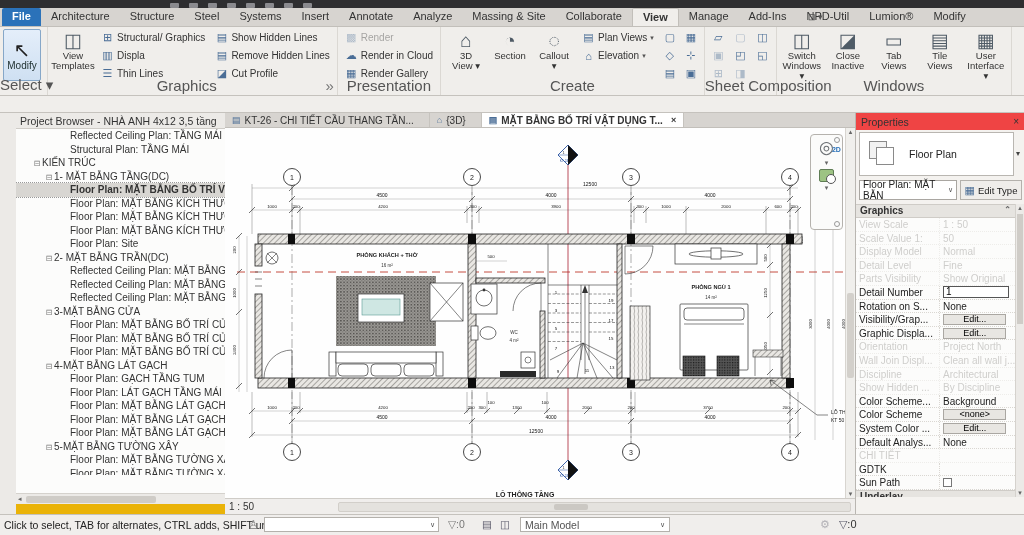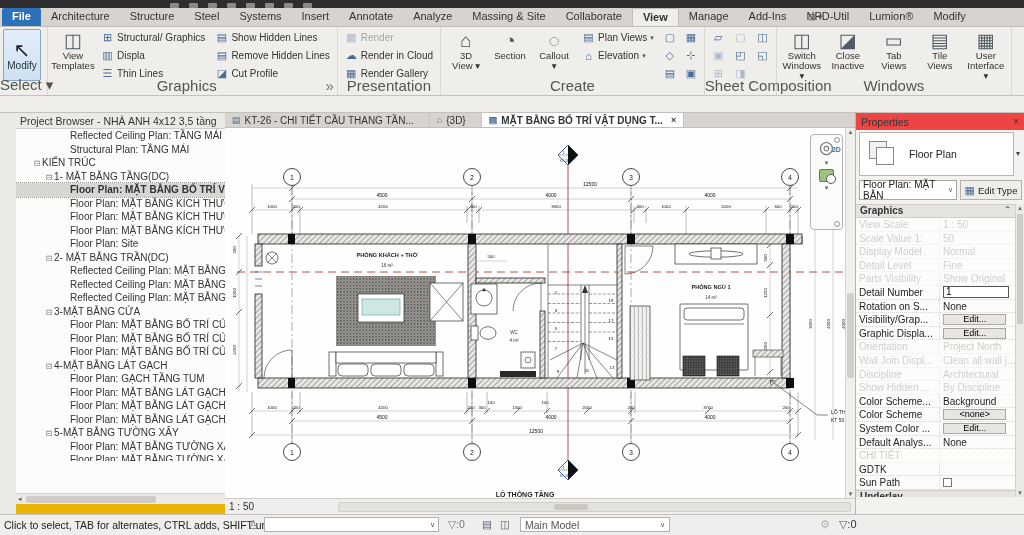--- a/index.html
+++ b/index.html
@@ -422,20 +422,21 @@
           <div class="trow lvl2"><span class="tw">⊟</span><span>2- MẶT BẰNG TRẦN(DC)</span></div>
           <div class="trow lvl3"><span class="tw"></span><span>Reflected Ceiling Plan: MẶT BẰNG TR</span></div>
           <div class="trow lvl3"><span class="tw"></span><span>Reflected Ceiling Plan: MẶT BẰNG TR</span></div>
           <div class="trow lvl3"><span class="tw"></span><span>Reflected Ceiling Plan: MẶT BẰNG TR</span></div>
           <div class="trow lvl2"><span class="tw">⊟</span><span>3-MẶT BẰNG CỬA</span></div>
           <div class="trow lvl3"><span class="tw"></span><span>Floor Plan: MẶT BẰNG BỐ TRÍ CỬA S</span></div>
           <div class="trow lvl3"><span class="tw"></span><span>Floor Plan: MẶT BẰNG BỐ TRÍ CỬA S</span></div>
           <div class="trow lvl3"><span class="tw"></span><span>Floor Plan: MẶT BẰNG BỐ TRÍ CỬA S</span></div>
           <div class="trow lvl2"><span class="tw">⊟</span><span>4-MẶT BẰNG LÁT GẠCH</span></div>
           <div class="trow lvl3"><span class="tw"></span><span>Floor Plan: GẠCH TẦNG TUM</span></div>
+          <div class="trow lvl3"><span class="tw"></span><span>Floor Plan: LÁT GẠCH TẦNG MÁI</span></div>
           <div class="trow lvl3"><span class="tw"></span><span>Floor Plan: MẶT BẰNG LÁT GẠCH TẦ</span></div>
           <div class="trow lvl3"><span class="tw"></span><span>Floor Plan: MẶT BẰNG LÁT GẠCH TẦ</span></div>
           <div class="trow lvl3"><span class="tw"></span><span>Floor Plan: MẶT BẰNG LÁT GẠCH TẦ</span></div>
           <div class="trow lvl2"><span class="tw">⊟</span><span>5-MẶT BẰNG TƯỜNG XÂY</span></div>
           <div class="trow lvl3"><span class="tw"></span><span>Floor Plan: MẶT BẰNG TƯỜNG XÂY T</span></div>
           <div class="trow lvl3 cut"><span class="tw"></span><span>Floor Plan: MẶT BẰNG TƯỜNG XÂY T</span></div>
         </div>
       <div class="vscroll">
         <span class="up">▴</span>
         <span class="thumb"></span>

